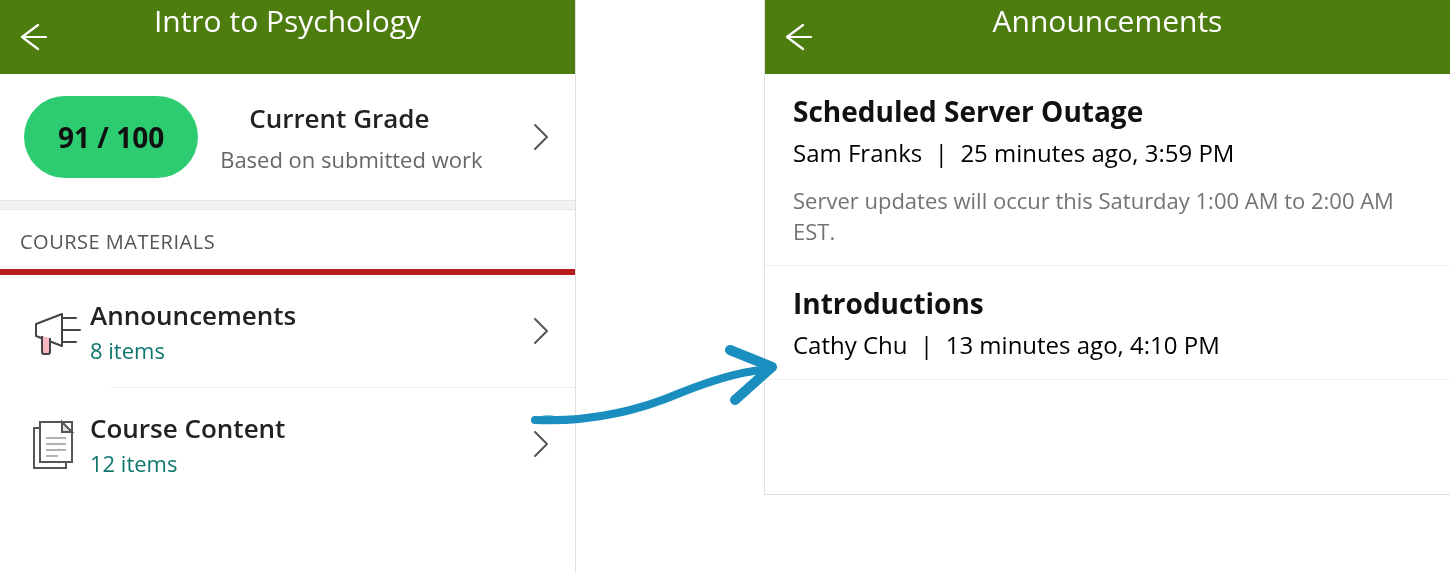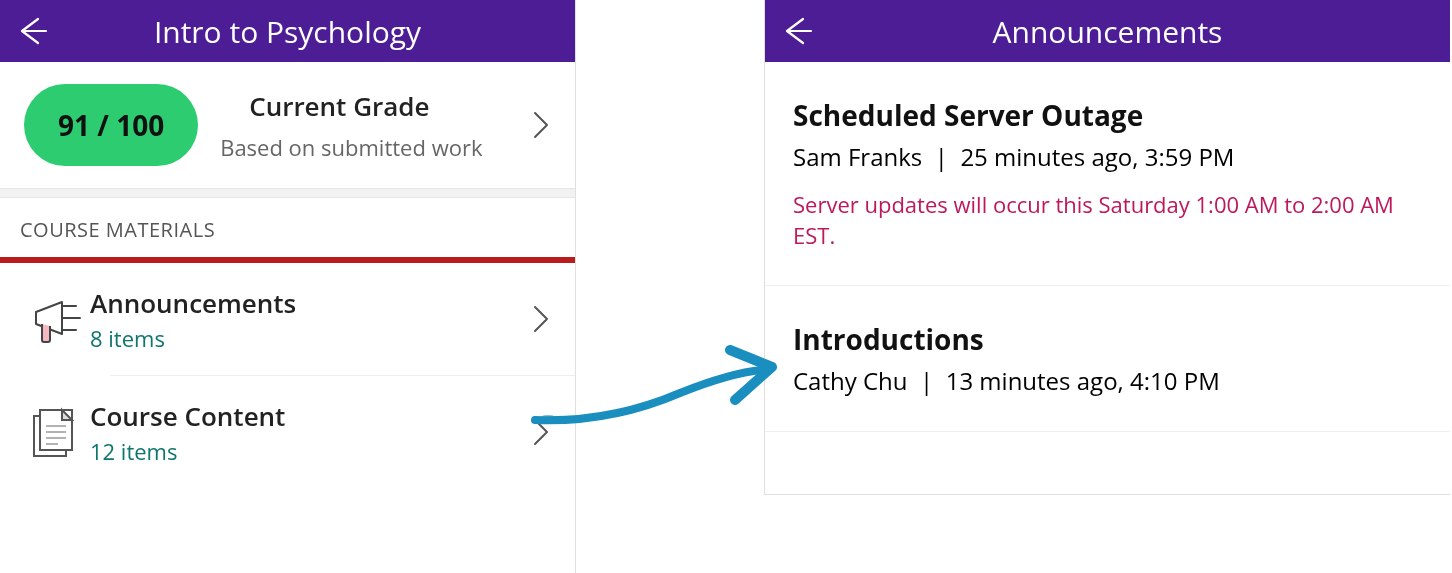--- a/index.html
+++ b/index.html
@@ -19,24 +19,23 @@
     left: 0; top: 0;
     width: 576px; height: 573px;
     border-top: none; border-left: none; border-bottom: none;
   }
   .panel-right {
     left: 764px; top: 0;
     width: 686px; height: 495px;
     border-top: none; border-right: none;
   }
   .header {
-    height: 62px;
-    background: #4c1d95;
+    height: 74px;
+    background: #4d7c0f;
     display: flex;
-    align-items: center;
     color: #fff;
     position: relative;
   }
   .back-btn {
     width: 60px; height: 74px;
     display: flex; align-items: center; justify-content: center;
     cursor: pointer;
     flex-shrink: 0;
   }
   .header-title {
@@ -83,27 +82,27 @@
     display:flex; align-items:center;
     padding: 22px 20px;
     cursor:pointer;
     position:relative;
   }
   .mat-divider { border-top:1px solid #eee; margin-left:110px; }
   .mat-icon { width: 70px; display:flex; justify-content:center; flex-shrink:0;}
   .mat-text .t1 { font-size:26px; font-weight:600; color:#222;}
   .mat-text .t2 { font-size:22px; color:#0f766e; margin-top:2px;}
   .ann-item {
-    padding: 34px 28px;
+    padding: 18px 28px;
     border-bottom: 1px solid #eee;
     cursor:pointer;
   }
   .ann-title { font-size:28px; font-weight:700; color:#111;}
   .ann-meta { font-size:24px; color:#000000; margin-top:6px;}
-  .ann-body { font-size:22px; color:#be185d; margin-top:16px; line-height:1.4;}
+  .ann-body { font-size:22px; color:#737373; margin-top:16px; line-height:1.4;}
   svg { display:block; }
 
   
   .arrow-wrap {
     position:absolute;
     left: 530px;
     top: 345px;
     width: 260px;
     height: 120px;
     pointer-events:none;

